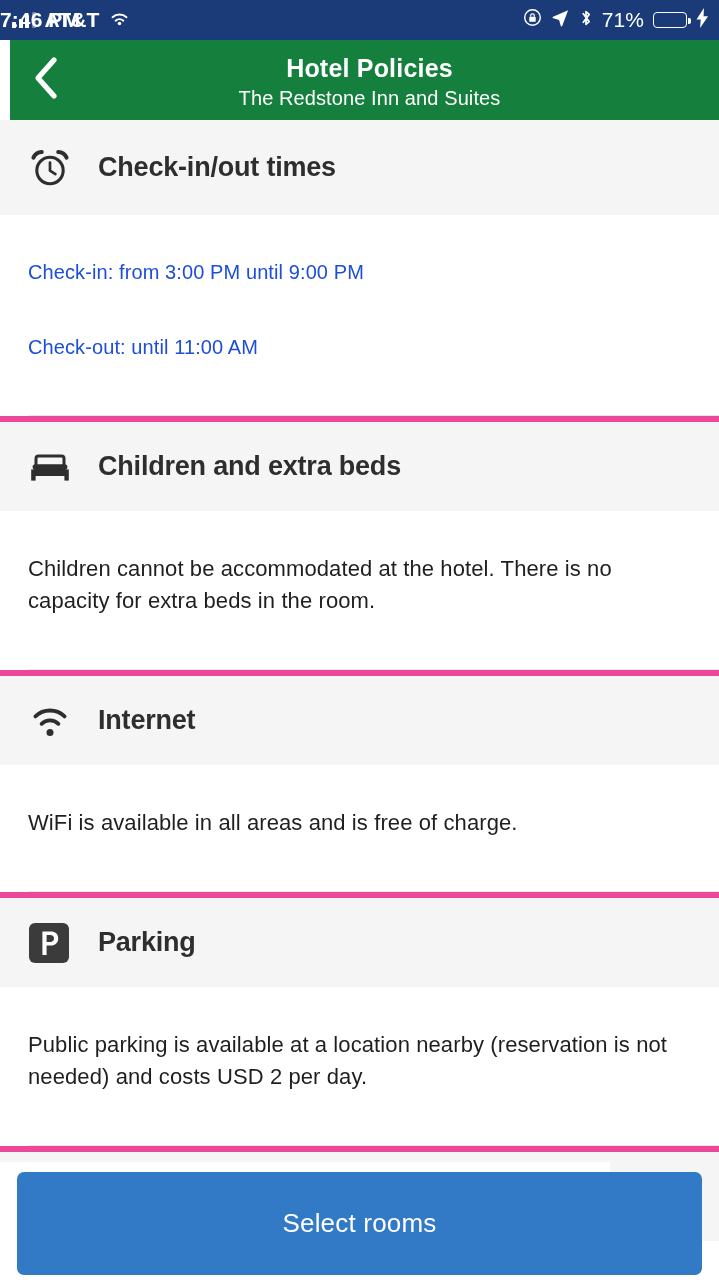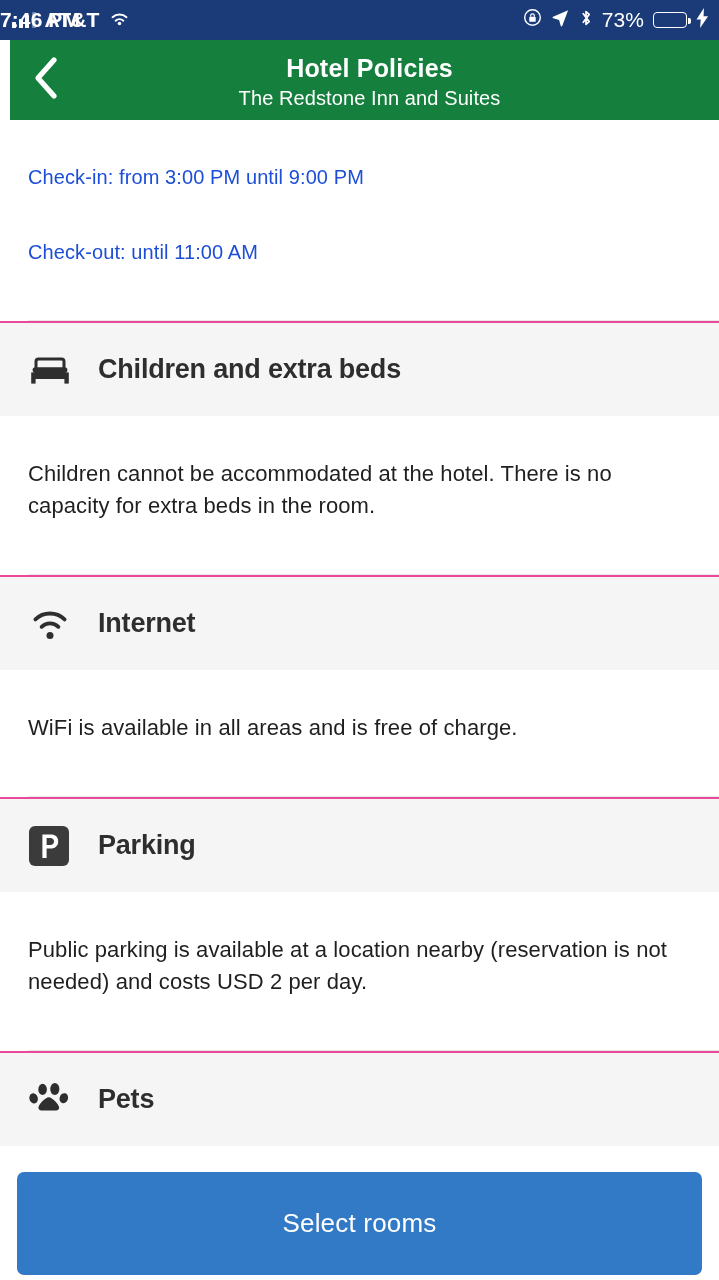--- a/index.html
+++ b/index.html
@@ -58,21 +58,21 @@
   #nav-subtitle { font-size:20px; font-weight:400; line-height:28px; letter-spacing:.1px; }
 
   
   #content { position:absolute; top:120px; left:0; width:719px; height:1160px; background:#ffffff; }
 
   .section-header {
     background:#f5f5f5;
     height:95px;
     display:flex; align-items:center;
     padding-left:28px;
-    border-top:2px solid #ec4899;
+    border-top:6px solid #ec4899;
   }
   .section-header.first { border-top:none; }
   .sec-icon { width:46px; display:flex; align-items:center; justify-content:flex-start; flex:0 0 46px; }
   .sec-title {
     margin-left:24px;
     font-size:27px; font-weight:700; color:#2e2e2e; letter-spacing:-.2px;
   }
   .section-body {
     background:#ffffff;
     padding:42px 28px 52px 28px;
@@ -135,21 +135,21 @@
       <span>
         <svg width="19" height="19" viewBox="0 0 20 20">
           <path d="M18 2.4 2.2 9.1c-.8.3-.7 1.5.1 1.7l6.2 1.7 1.7 6.2c.2.8 1.4.9 1.7.1L18 2.4z" fill="#fff"></path>
         </svg>
       </span>
       <span>
         <svg width="14" height="20" viewBox="0 0 14 22">
           <path d="M4 6.3 10.5 15 7 18V4l3.5 3L4 15.7" stroke="#fff" stroke-width="1.9" fill="none" stroke-linejoin="round" stroke-linecap="round"></path>
         </svg>
       </span>
-      <span class="batt-pct">73%</span>
+      <span class="batt-pct">71%</span>
       <span class="batt"><span class="fill" style="width:22%"></span></span>
       <span>
         <svg width="13" height="20" viewBox="0 0 12 20">
           <path d="M7.4 0 0 11.4h4.2L3.6 20 11.6 8.2H7.1L7.4 0z" fill="#fff"></path>
         </svg>
       </span>
     </div>
   </div>
 
   <div id="nav-header">
@@ -161,20 +161,31 @@
       </span>
     </div>
     <div id="nav-titles">
       <div id="nav-title">Hotel Policies</div>
       <div id="nav-subtitle">The Redstone Inn and Suites</div>
     </div>
   </div>
 
   <div id="content">
 
+    <div class="section-header first">
+      <span class="sec-icon">
+        <svg width="44" height="44" viewBox="0 0 44 44">
+          <circle cx="22" cy="24.5" r="13.2" stroke="#2e2e2e" stroke-width="3.1" fill="none"></circle>
+          <path d="M22 16.5v8.2l5.4 3.4" stroke="#2e2e2e" stroke-width="2.7" fill="none" stroke-linecap="round" stroke-linejoin="round"></path>
+          <path d="M5.4 11.6A9.6 9.6 0 0 1 13.8 6" stroke="#2e2e2e" stroke-width="4" fill="none" stroke-linecap="round"></path>
+          <path d="M38.6 11.6A9.6 9.6 0 0 0 30.2 6" stroke="#2e2e2e" stroke-width="4" fill="none" stroke-linecap="round"></path>
+        </svg>
+      </span>
+      <span class="sec-title">Check-in/out times</span>
+    </div>
     <div class="section-body">
       <div class="body-line">Check-in: from 3:00 PM until 9:00 PM</div>
       <div class="body-line">Check-out: until 11:00 AM</div>
     </div>
     <div class="divider"></div>
 
     <div class="section-header">
       <span class="sec-icon">
         <svg width="44" height="36" viewBox="0 0 44 36">
           <path d="M8 16V9.4c0-1.4 1.1-2.5 2.5-2.5h23c1.4 0 2.5 1.1 2.5 2.5V16" stroke="#2e2e2e" stroke-width="3" fill="none" stroke-linejoin="round"></path>

